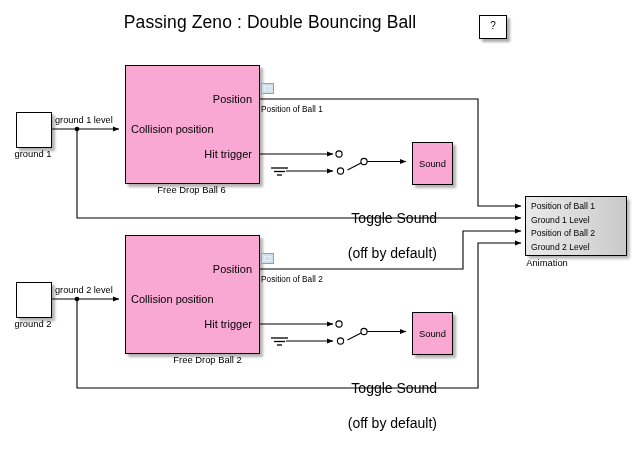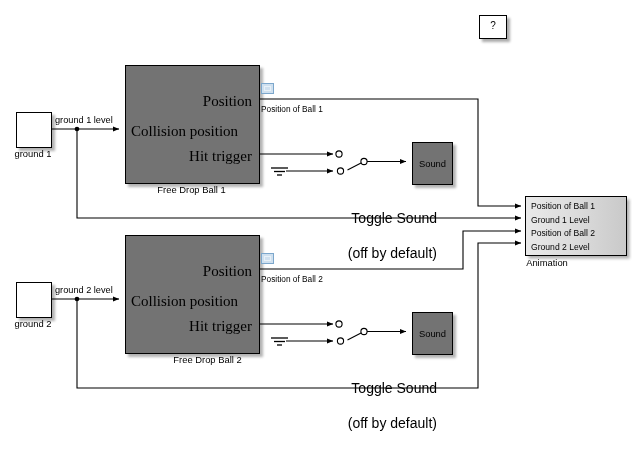--- a/index.html
+++ b/index.html
@@ -26,32 +26,32 @@
   .help-btn{
     position:absolute;left:479px;top:15px;width:26px;height:22px;
     border:1.4px solid #000;background:#fff;
     font-size:10px;line-height:20px;text-align:center;
     box-shadow:2.5px 2.5px 2.5px rgba(0,0,0,0.33);
     cursor:pointer;
   }
 
   
   .blk{
-    border:1.2px solid #000;background:#737373;
+    border:1.2px solid #000;background:#f9a8d4;
     box-shadow:2.5px 2.5px 2.5px rgba(0,0,0,0.30);
   }
   .blk-label{
     position:absolute;text-align:center;font-size:9.4px;white-space:pre;
     color:#000;line-height:11px;
   }
 
   
   .subsys{position:absolute;}
   .subsys .port-txt{
-    position:absolute;font-size:15px;color:#000;white-space:nowrap;font-family:Liberation Serif, serif;
+    position:absolute;font-size:11px;color:#000;white-space:nowrap;
   }
 
   
   .src-blk{position:absolute;}
   .src-blk .body{
     position:absolute;left:0;top:0;width:100%;height:100%;
     border:1.3px solid #000;background:#fff;
     box-shadow:2.5px 2.5px 2.5px rgba(0,0,0,0.30);
   }
 
@@ -166,38 +166,41 @@
         <line x1="277" y1="345" x2="282" y2="345"></line>
       </g>
     </g>
 
     <g stroke="#000" stroke-width="1.6" fill="none" stroke-linejoin="miter">
       <polyline points="22,119 33,119 33,139 45,139"></polyline>
       <polyline points="22,289 33,289 33,309 45,309"></polyline>
     </g>
   </svg>
 
+  <div class="title">
+    <span class="title-inner">Passing Zeno : Double Bouncing Ball</span>
+  </div>
 
   <div class="help-btn">
     <span>?</span>
   </div>
 
   <div class="src-blk" style="left:16px;top:112px;width:34px;height:34px;">
     <div class="body"></div>
   </div>
   <div class="blk-label" style="left:-4px;top:148px;width:74px;">ground 1</div>
   <div class="wire-label" style="left:55px;top:115px;">ground 1 level</div>
 
   <div class="blk subsys" style="left:125px;top:65px;width:133px;height:117px;"></div>
   <div class="subsys" style="left:125px;top:65px;width:133px;height:117px;">
     <div class="port-txt" style="left:6px;top:58px;">Collision position</div>
     <div class="port-txt" style="right:6px;top:28px;">Position</div>
     <div class="port-txt" style="right:6px;top:83px;">Hit trigger</div>
   </div>
-  <div class="blk-label" style="left:125px;top:184px;width:133px;">Free Drop Ball 1</div>
+  <div class="blk-label" style="left:125px;top:184px;width:133px;">Free Drop Ball 6</div>
 
   <div class="viewer-badge" style="left:261px;top:83px;">
     <i></i>
   </div>
   <div class="sig-label" style="left:261px;top:104px;">Position of Ball 1</div>
 
   <div class="cap2" style="left:291px;top:190px;width:146px;">
     <div>Toggle Sound</div>
     <div>(off by default)</div>
   </div>

